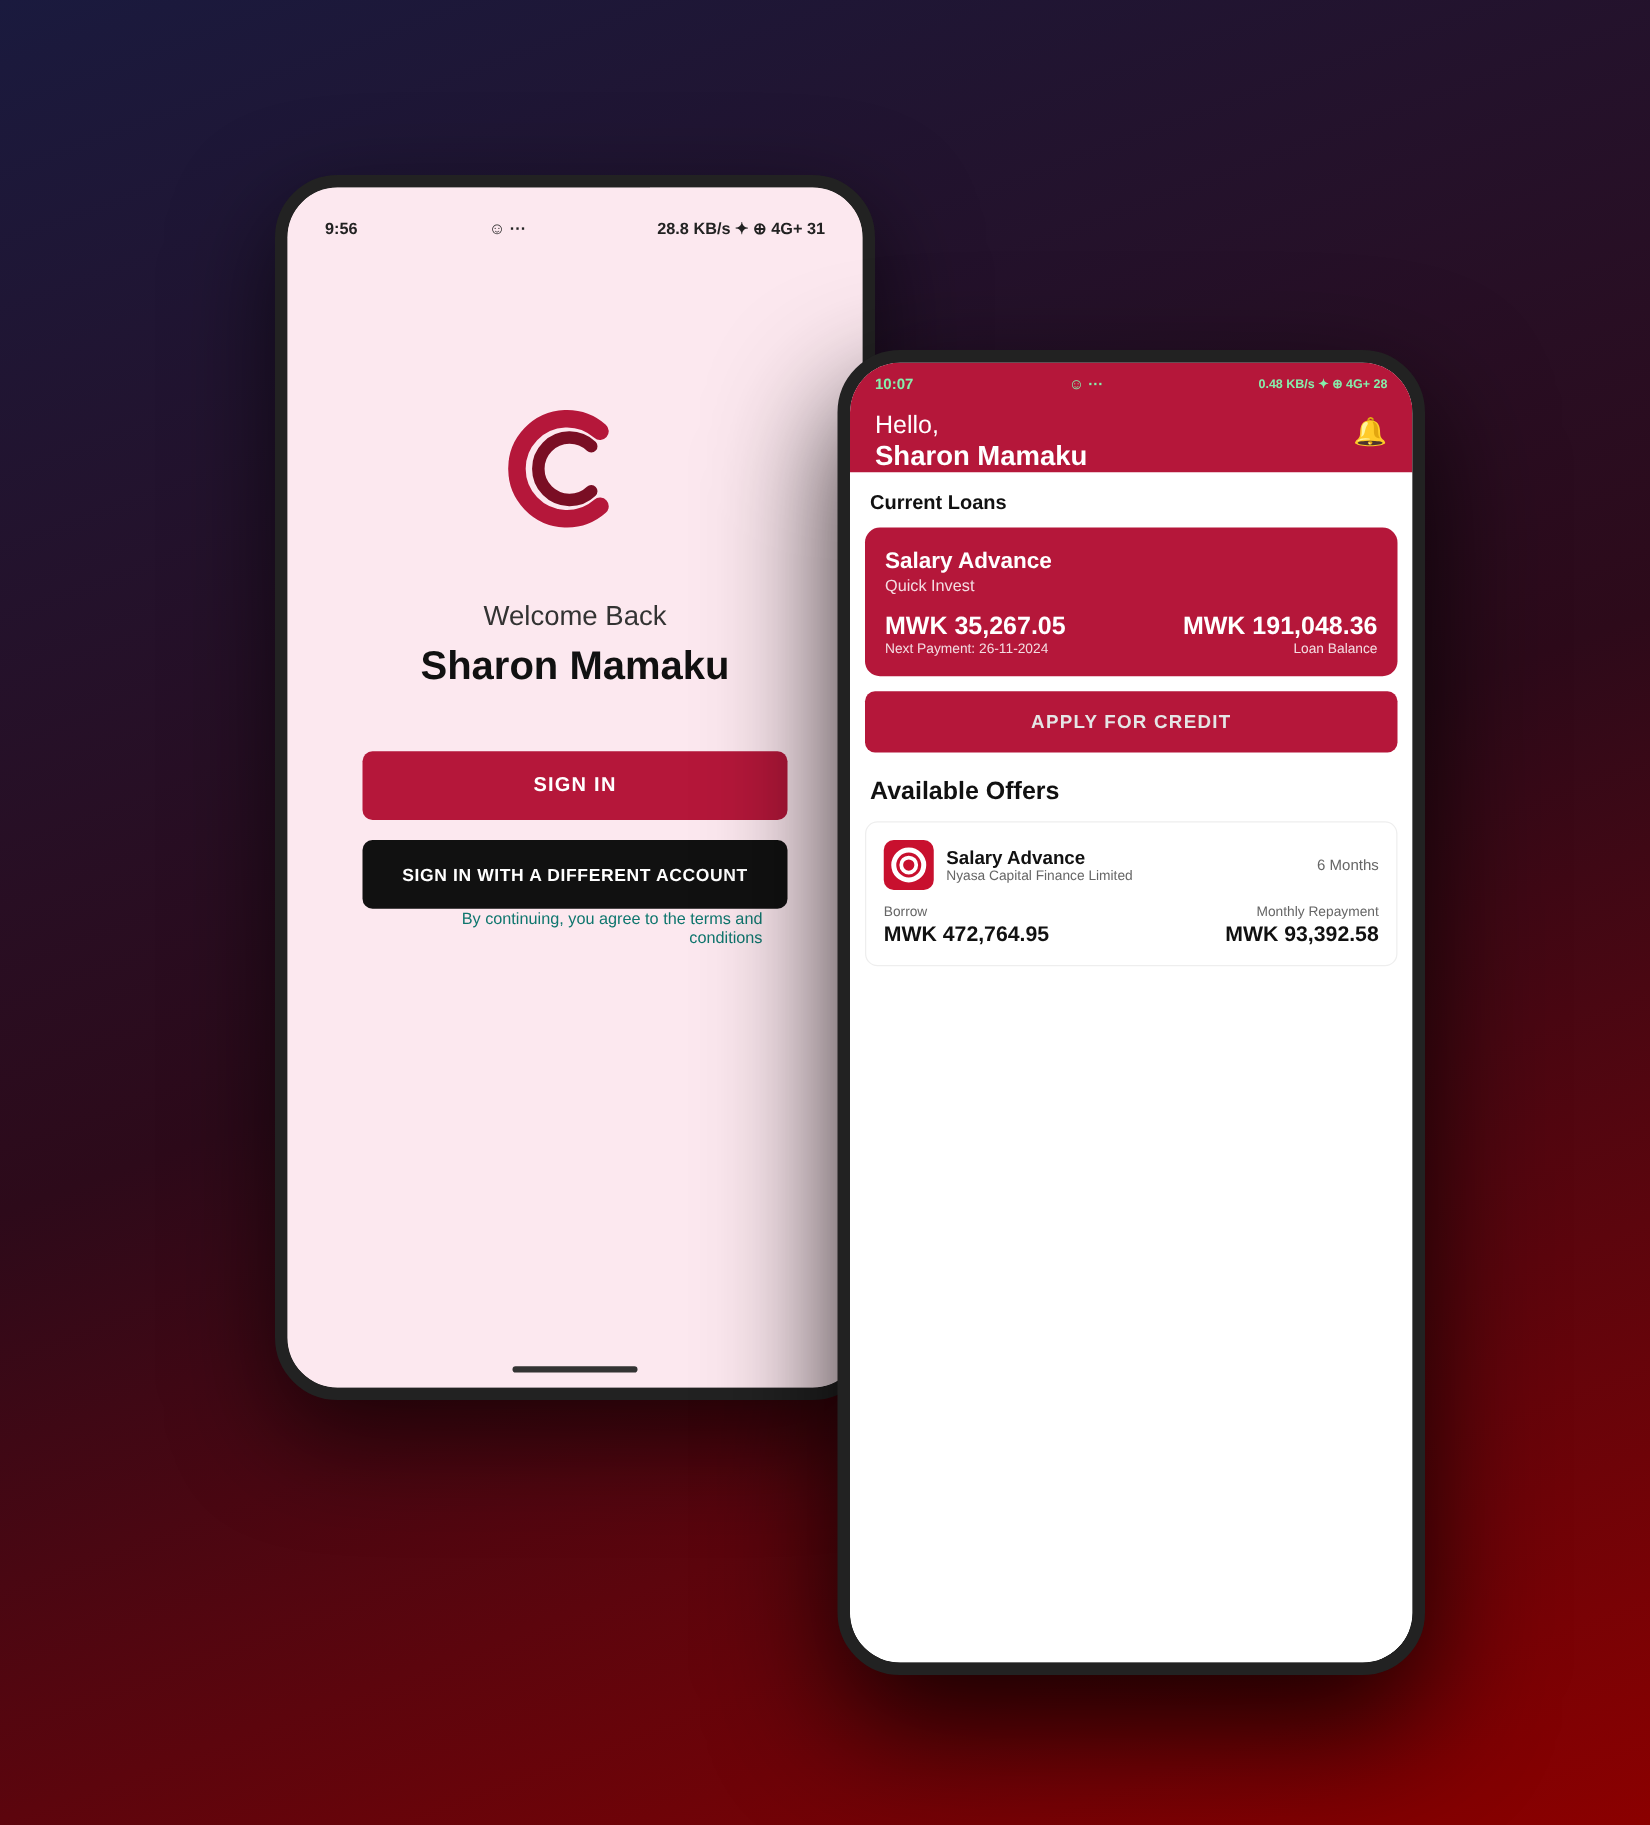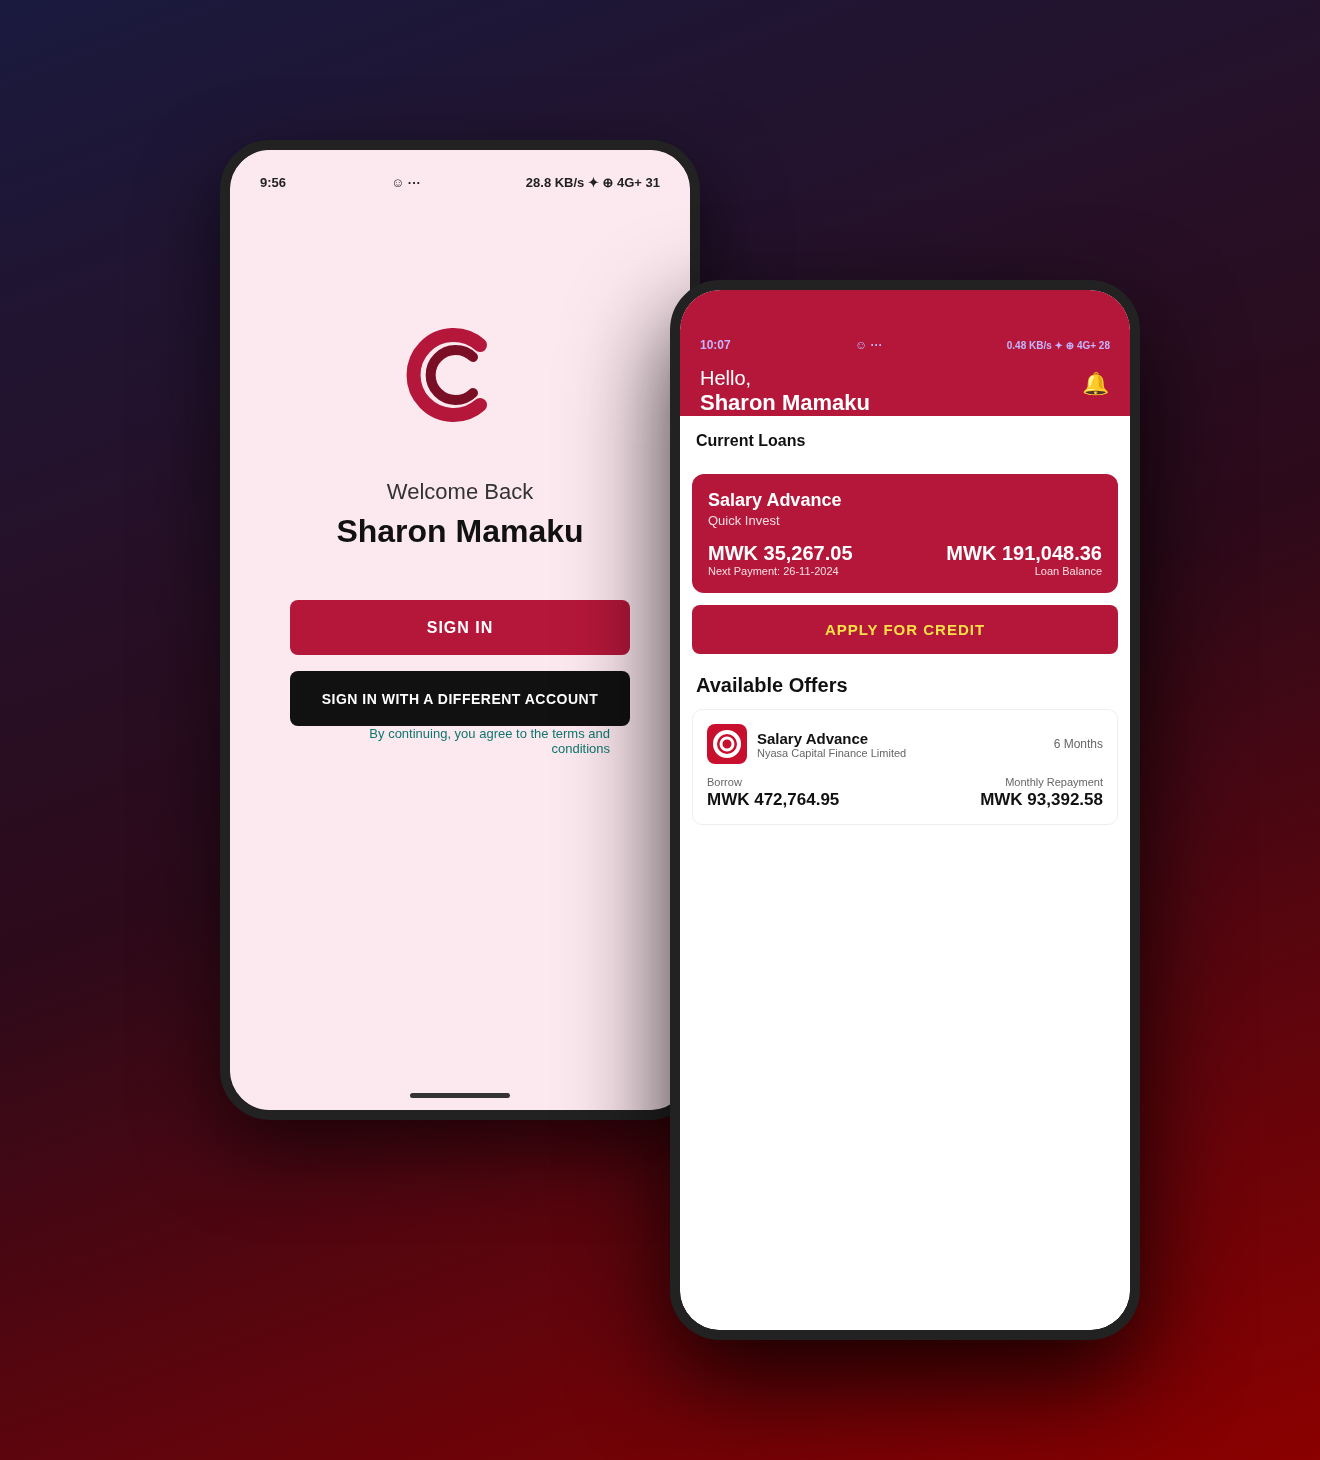--- a/index.html
+++ b/index.html
@@ -177,23 +177,22 @@
       padding: 0;
       flex-shrink: 0;
     }
 
     .phone-2-status-bar {
       display: flex;
       justify-content: space-between;
       align-items: center;
       padding: 10px 20px 5px;
       font-size: 12px;
-      color: #c4b5fd;
+      color: #86efac;
       font-weight: 600;
-      margin-top: 38px;
     }
 
     .status-right {
       display: flex;
       align-items: center;
       gap: 4px;
       font-size: 10px;
     }
 
     .greeting-section {
@@ -277,21 +276,21 @@
       flex: 1;
       border-radius: 0;
       padding: 0;
       overflow-y: auto;
     }
 
     .current-loans-label {
       font-size: 16px;
       font-weight: 700;
       color: #111;
-      padding: 16px 16px 24px;
+      padding: 16px 16px 10px;
     }
 
     .loan-card {
       margin: 0 12px 12px;
       background: #b5173a;
       border-radius: 12px;
       padding: 16px;
       color: white;
     }
 
@@ -336,21 +335,21 @@
     .loan-right .loan-balance-label {
       font-size: 11px;
       opacity: 0.85;
     }
 
     .apply-btn {
       margin: 4px 12px 12px;
       background: #b5173a;
       border: none;
       border-radius: 8px;
-      color: #fde047;
+      color: #e5e5e5;
       font-size: 15px;
       font-weight: 700;
       letter-spacing: 1px;
       padding: 16px;
       width: calc(100% - 24px);
       cursor: pointer;
       text-align: center;
       display: flex;
       align-items: center;
       justify-content: center;

